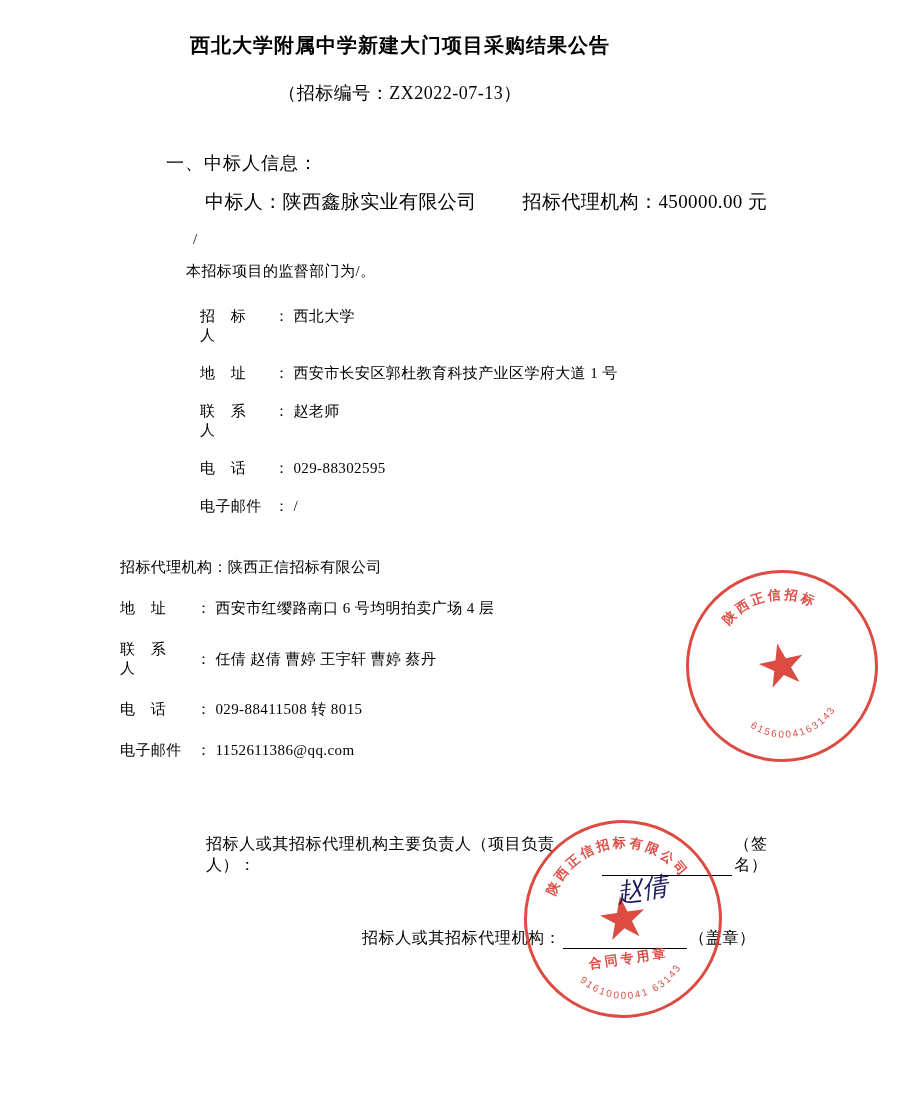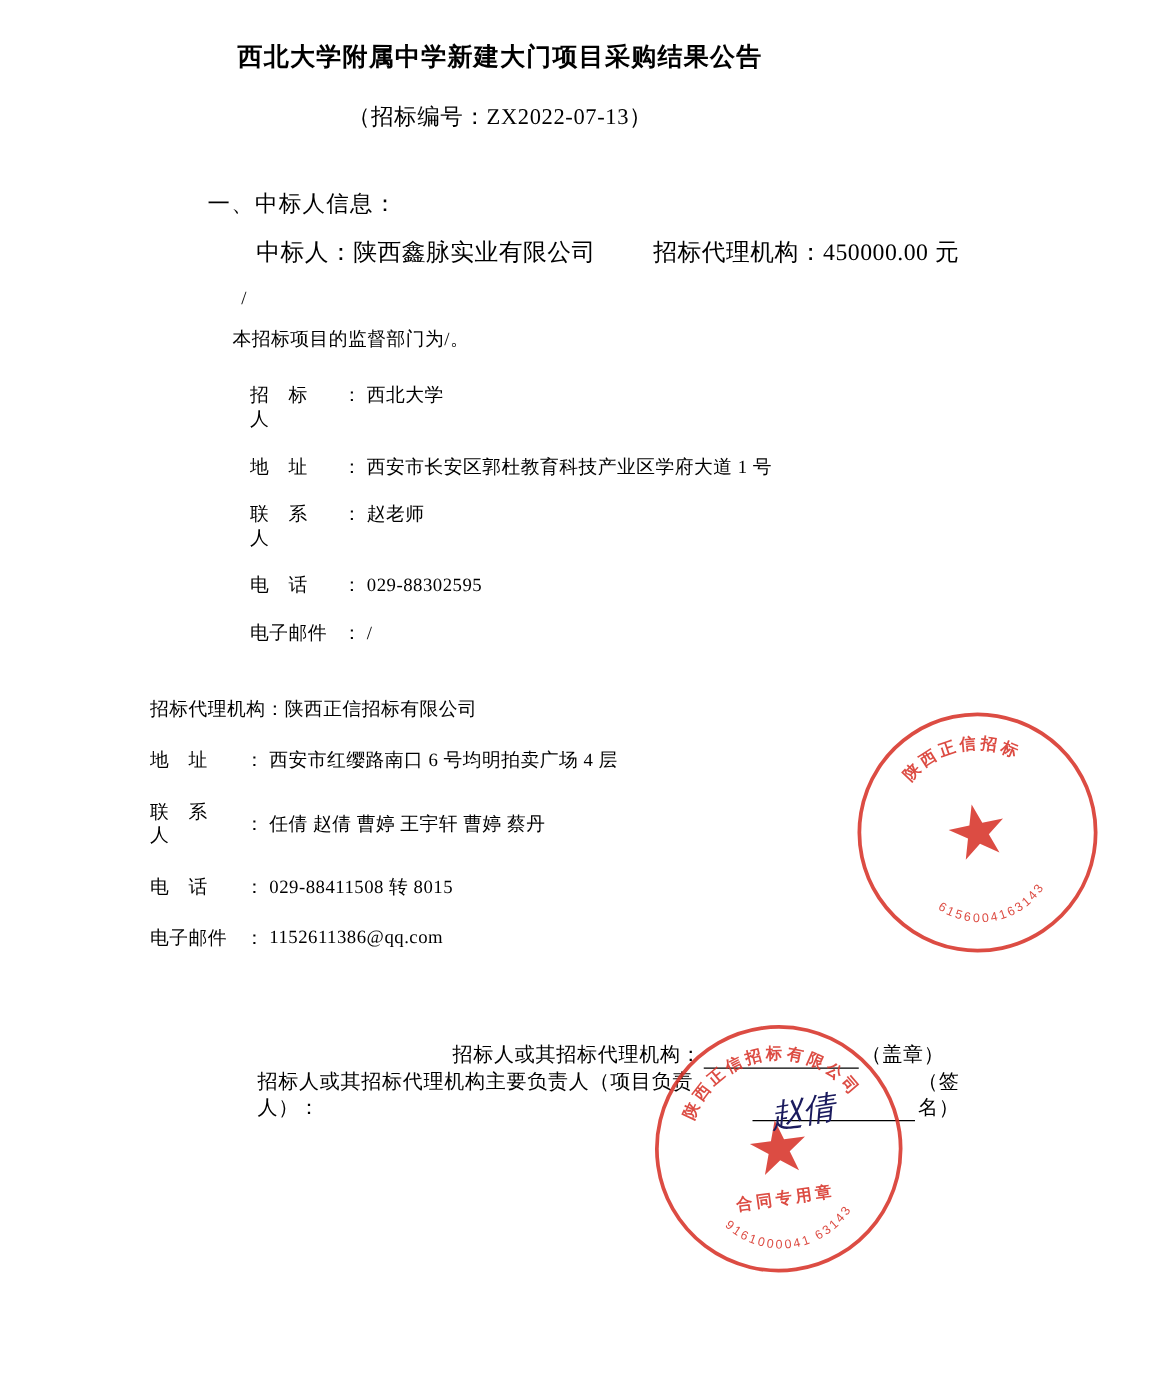--- a/index.html
+++ b/index.html
@@ -255,29 +255,29 @@
         <span class="c-val">029-88411508 转 8015</span>
       </div>
       <div class="a-row">
         <span class="a-label nospace">电子邮件</span>
         <span class="c-colon">：</span>
         <span class="c-val">1152611386@qq.com</span>
       </div>
     </div>
 
     <div class="sign-area">
+      <div class="sign-row first">
+        <span>招标人或其招标代理机构主要负责人（项目负责人）：</span>
+        <span class="sign-line"></span>
+        <span>（签名）</span>
+      </div>
       <div class="sign-row second">
         <span>招标人或其招标代理机构：</span>
         <span class="sign-line short"></span>
         <span>（盖章）</span>
-      </div>
-      <div class="sign-row first">
-        <span>招标人或其招标代理机构主要负责人（项目负责人）：</span>
-        <span class="sign-line"></span>
-        <span>（签名）</span>
       </div>
     </div>
 
   </div>
 
   <div class="stamp stamp-right">
     <svg viewBox="0 0 186 186" aria-hidden="true">
       <defs>
         <path id="arcR" d="M 26 93 A 67 67 0 0 1 160 93"></path>
         <path id="arcRb" d="M 33 105 A 60 60 0 0 0 153 105"></path>

